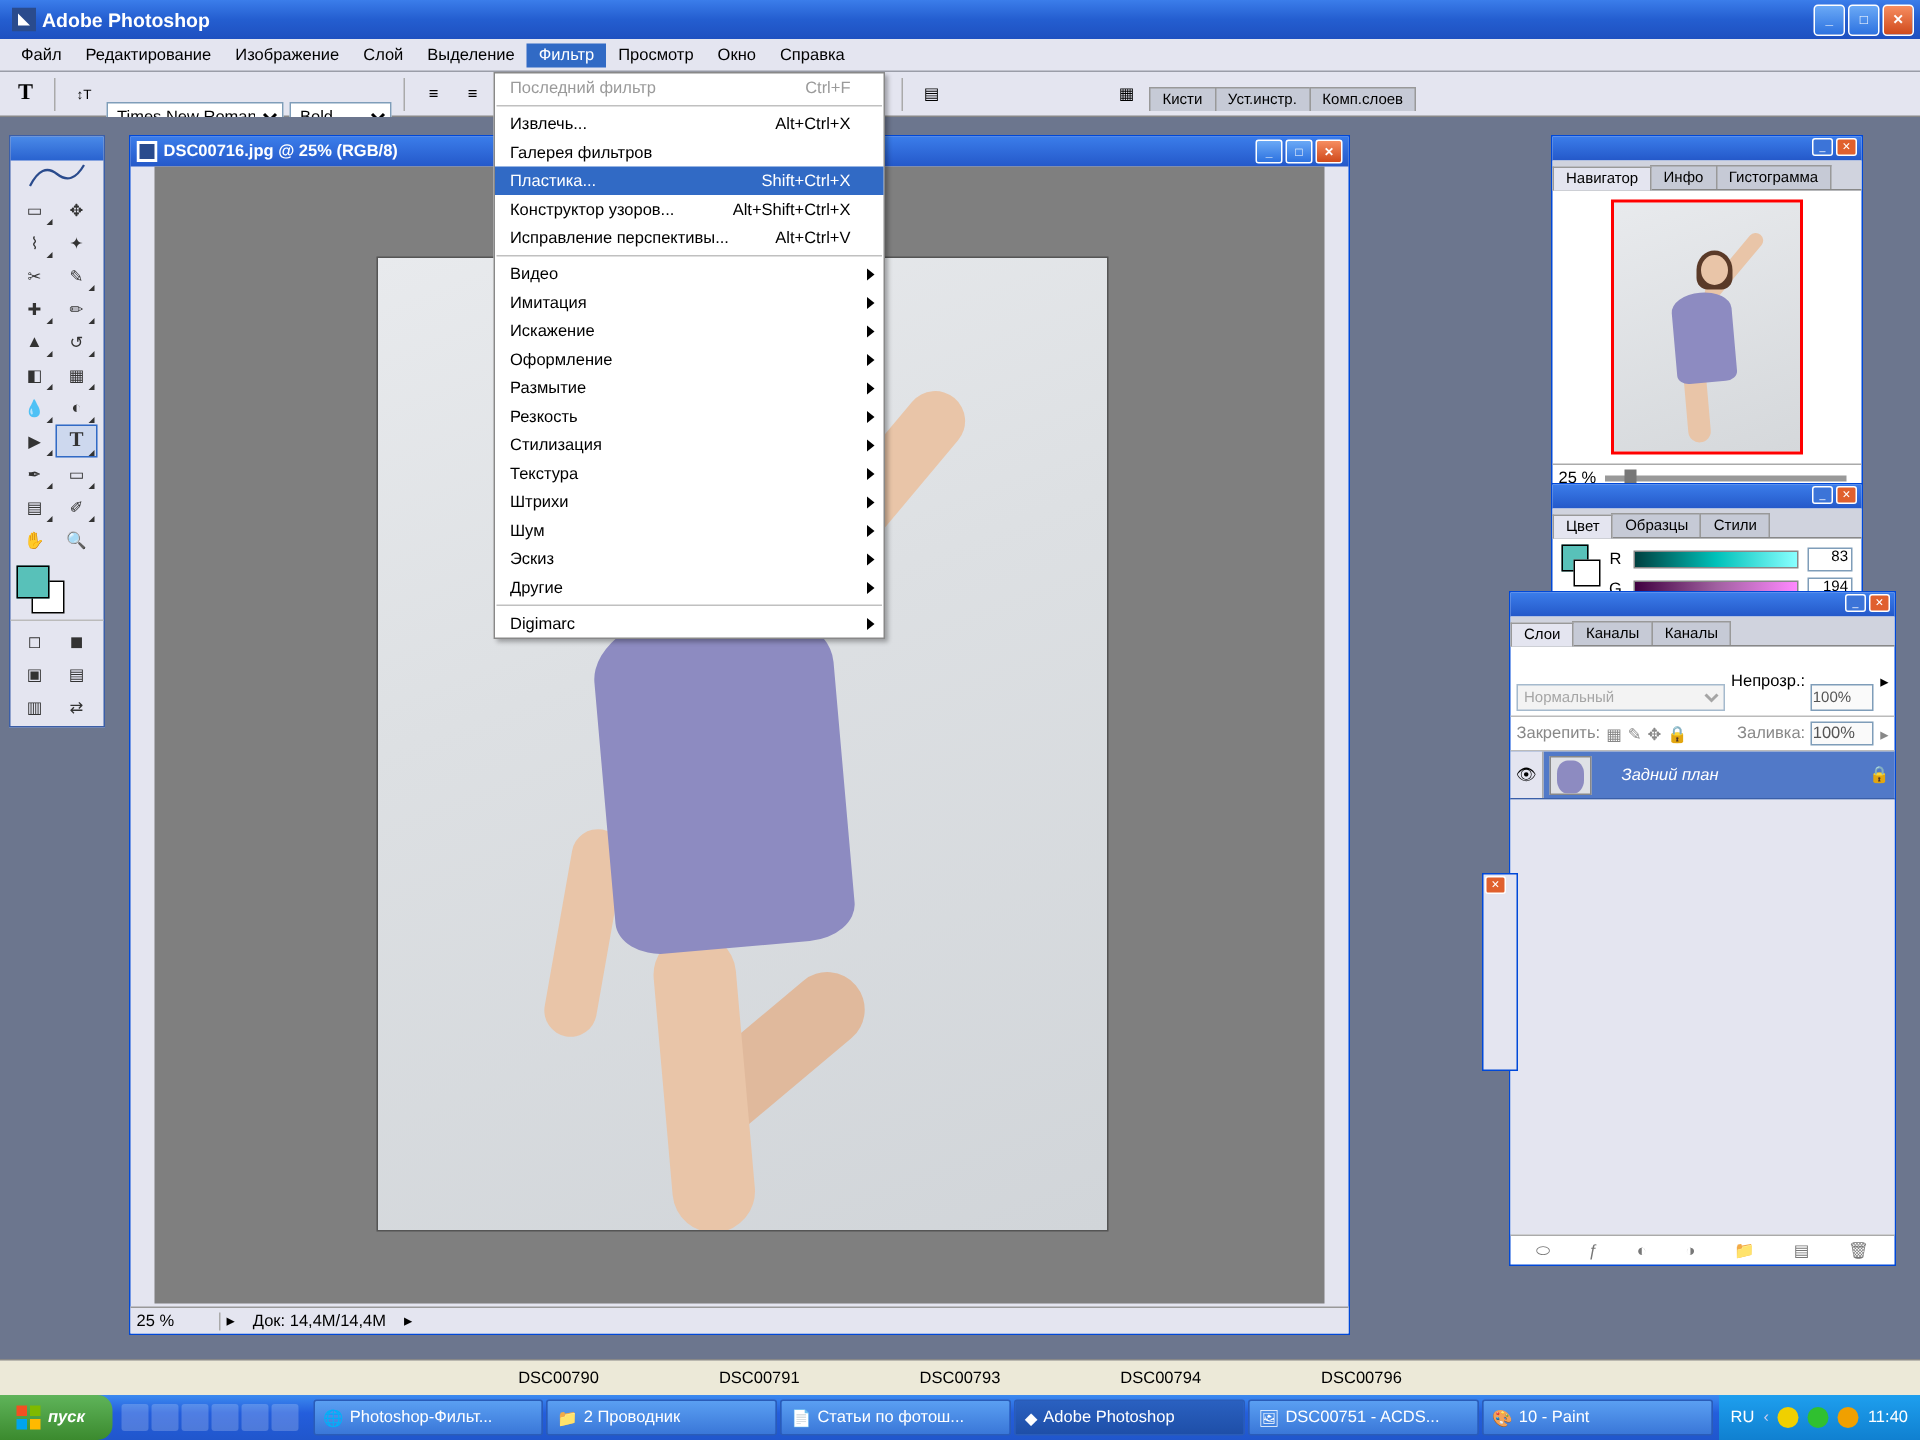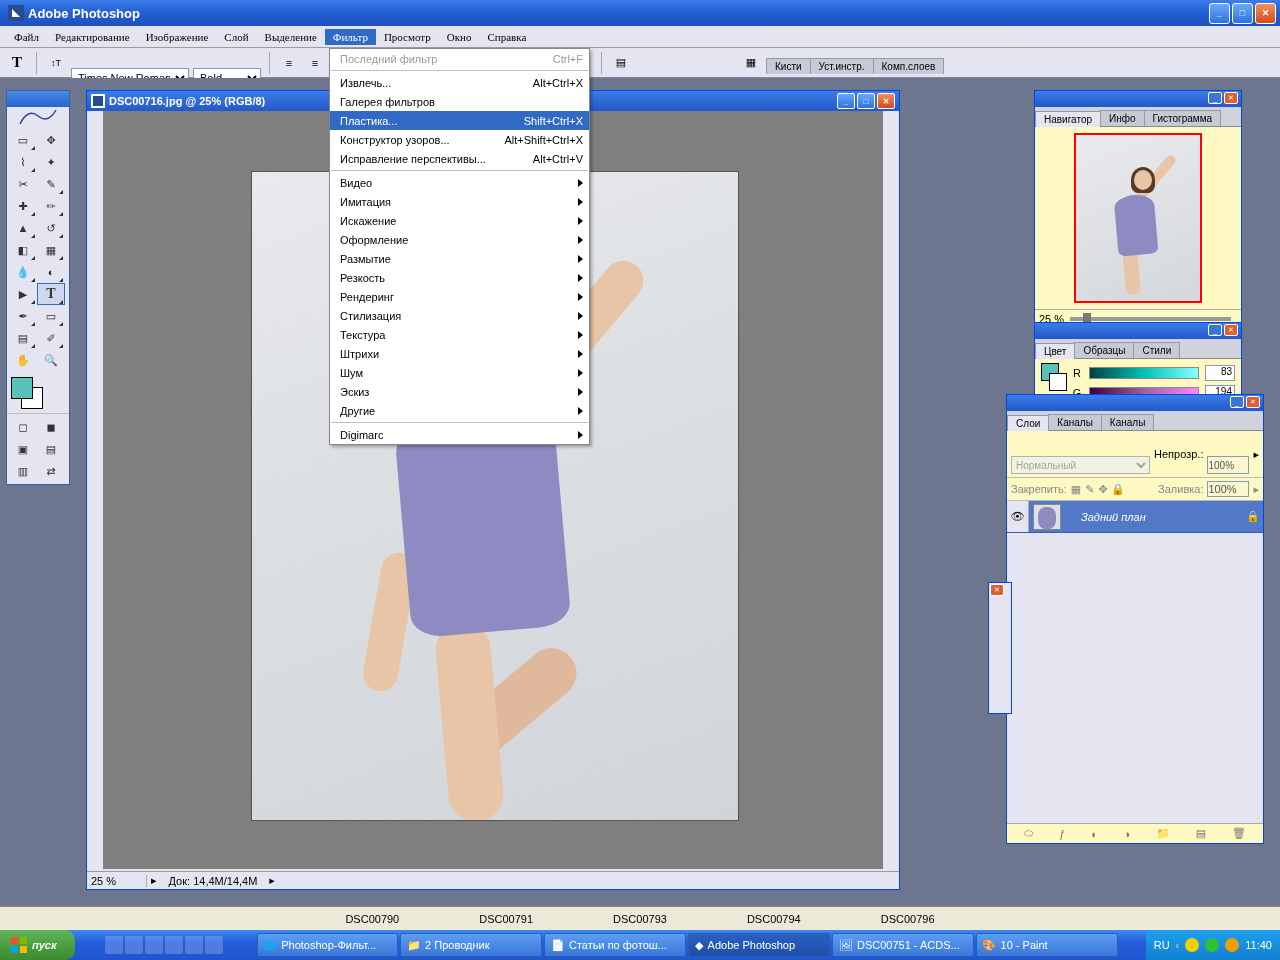--- a/index.html
+++ b/index.html
@@ -9,21 +9,21 @@
 .titlebar { height:26px; background:linear-gradient(#3b7dea,#245ed0 50%,#1e50c0); color:#fff; display:flex; align-items:center; padding:0 4px; }
 .titlebar .app-icon { width:16px; height:16px; margin:0 4px; display:inline-block; }
 .titlebar .title { font-weight:bold; font-size:13px; flex:1; }
 .winbtns { display:flex; gap:2px; }
 .winbtn { width:21px; height:21px; border:1px solid #fff; border-radius:3px; display:flex; align-items:center; justify-content:center; font-family:Arial; font-size:9px; color:#fff; font-weight:bold; }
 .winbtn.min,.winbtn.max { background:linear-gradient(#6aa9f6,#2d72e0); }
 .winbtn.close { background:linear-gradient(#f68d60,#d04a1c); }
 
 
 .menubar { height:22px; background:#e4e5f0; display:flex; align-items:center; padding:0 6px; border-bottom:1px solid #9a9da8; }
-.menubar .mitem { padding:2px 8px; cursor:default;font-family:Liberation Serif, serif; }
+.menubar .mitem { padding:2px 8px; cursor:default; }
 .menubar .mitem.active { background:#316ac5; color:#fff; }
 
 
 .optionsbar { height:30px; background:#e4e5f0; display:flex; align-items:center; padding:0 6px; gap:4px; border-bottom:1px solid #888; }
 .optionsbar .sep { width:1px; height:22px; background:#aaa; margin:0 4px; }
 .iconbtn { width:22px; height:22px; background:#e4e5f0; border:1px solid transparent; display:flex; align-items:center; justify-content:center; position:relative; }
 .combo { height:20px; background:#fff; border:1px solid #7f9db9; font-size:11px; padding:0 2px;margin-top:31px; }
 
 
 .workspace { position:absolute; top:78px; left:0; right:0; bottom:54px; background:#6c768e; }
@@ -55,29 +55,29 @@
 .leg2 { position:absolute; left:150px; top:410px; width:50px; height:140px; background:#e0b99c; border-radius:30px; transform:rotate(50deg);}
 .head { position:absolute; left:150px; top:100px; width:60px; height:70px; background:#e9c5a8; border-radius:50%; }
 .hair { position:absolute; left:140px; top:95px; width:80px; height:90px; background:#5a3a28; border-radius:50% 50% 30% 30%; }
 .doc-status { position:absolute; bottom:0; left:0; right:0; height:18px; background:#e4e5f0; border-top:1px solid #999; display:flex; align-items:center; font-size:10px; }
 .doc-status .zoom { width:60px; padding:0 4px; border-right:1px solid #aaa; }
 .doc-status .docsz { padding:0 8px; }
 
 
 .dropdown { position:absolute; top:48px; left:329px; width:261px; background:#fff; border:1px solid #888; box-shadow:2px 2px 3px rgba(0,0,0,.3); z-index:50; }
 .ddsep { height:1px; background:#c0c0c0; margin:2px 1px; }
-.dditem { height:19px; display:flex; align-items:center; padding:0 6px 0 10px; position:relative; cursor:default; }
+.dditem { height:19px; display:flex; align-items:center; padding:0 22px 0 10px; position:relative; cursor:default; }
 .dditem.disabled { color:#9a9a9a; }
 .dditem.hl { background:#316ac5; color:#fff; }
 .dditem .lbl { flex:1; }
 .dditem .sc { color:inherit; font-size:11px; }
 .dditem .arrow { position:absolute; right:6px; width:0; height:0; border-top:4px solid transparent; border-bottom:4px solid transparent; border-left:5px solid #000; }
 
 
-.palette { position:absolute; background:#fef9c3; border:1px solid #0048d8; }
+.palette { position:absolute; background:#ffffff; border:1px solid #0048d8; }
 .palette .phead { height:16px; background:linear-gradient(#3b7dea,#2458c9); display:flex; justify-content:flex-end; padding:0 2px; }
 .phead .pbtn { width:14px; height:12px; margin:1px; border:1px solid #fff; border-radius:2px; background:#3c74d8; color:#fff; font-size:7px; display:flex; align-items:center; justify-content:center;}
 .phead .pbtn.r{background:#e0602e;}
 .tabs { display:flex; background:#d0d3de; height:20px; align-items:flex-end; border-bottom:1px solid #888;}
 .tab { padding:2px 8px; background:#c6cad6; border:1px solid #999; border-bottom:none; margin-right:-1px; font-size:10px;}
 .tab.active { background:#e4e5f0; position:relative; top:1px;}
 
 .nav-thumb { margin:6px auto; width:128px; height:170px; border:2px solid #f00; background:linear-gradient(160deg,#e8eaed,#d5d8db); position:relative;}
 .nav-thumb .mini { position:absolute; left:20px; top:10px; width:80px; height:150px;}
 .nav-thumb .mini .dress{left:20px;top:50px;width:40px;height:60px;}
@@ -104,21 +104,21 @@
 .layer-row .lname{flex:1;font-style:italic;margin-left:16px;}
 .layer-row .lock{width:20px;text-align:center;}
 .layers-fill { height:290px; background:#e4e5f0; }
 .layers-foot { height:20px; border-top:1px solid #aaa; display:flex; align-items:center; justify-content:space-around; color:#777; padding:0 4px;}
 
 
 .filetabs { position:absolute; left:0; right:0; bottom:30px; height:24px; background:#ece9d8; border-top:1px solid #888; display:flex; align-items:center; padding:0 10px; gap:80px; justify-content:center;}
 .filetabs span { font-size:11px; }
 
 
-.taskbar { position:absolute; left:0; right:0; bottom:0; height:30px; background:linear-gradient(#3c8af0,#245edc 40%,#2056cc); display:flex; align-items:center;gap:24px; }
+.taskbar { position:absolute; left:0; right:0; bottom:0; height:30px; background:linear-gradient(#3c8af0,#245edc 40%,#2056cc); display:flex; align-items:center; }
 .startbtn { height:30px; padding:0 18px 0 10px; background:linear-gradient(#5fb45a,#3b8a2e); color:#fff; font-weight:bold; font-style:italic; font-size:15px; display:flex; align-items:center; border-radius:0 10px 10px 0; gap:4px;}
 .ql { display:flex; gap:2px; padding:0 6px; }
 .ql .q{width:18px;height:18px;background:rgba(255,255,255,.2);border-radius:2px;}
 .tasks { display:flex; gap:2px; flex:1; padding:0 4px;}
 .task { height:24px; background:linear-gradient(#5a9ff2,#3a77d8); border:1px solid #2a5cb8; border-radius:2px; color:#fff; font-size:11px; display:flex; align-items:center; padding:0 6px; gap:4px; min-width:0; flex:1; max-width:155px; overflow:hidden; white-space:nowrap;}
 .task.active{background:linear-gradient(#2a60c0,#1e4fa8);}
 .tray { background:linear-gradient(#1e9fee,#1080d0); height:30px; display:flex; align-items:center; padding:0 8px; gap:6px; color:#fff; font-size:11px;}
 .tray .ti{width:14px;height:14px;border-radius:50%;}
 
 
@@ -313,24 +313,20 @@
     </div>
     <div class="dditem">
       <span class="lbl">Размытие</span>
       <span class="arrow"></span>
     </div>
     <div class="dditem">
       <span class="lbl">Резкость</span>
       <span class="arrow"></span>
     </div>
     <div class="dditem">
-      <span class="lbl">Рендеринг</span>
-      <span class="arrow"></span>
-    </div>
-    <div class="dditem">
       <span class="lbl">Стилизация</span>
       <span class="arrow"></span>
     </div>
     <div class="dditem">
       <span class="lbl">Текстура</span>
       <span class="arrow"></span>
     </div>
     <div class="dditem">
       <span class="lbl">Штрихи</span>
       <span class="arrow"></span>

